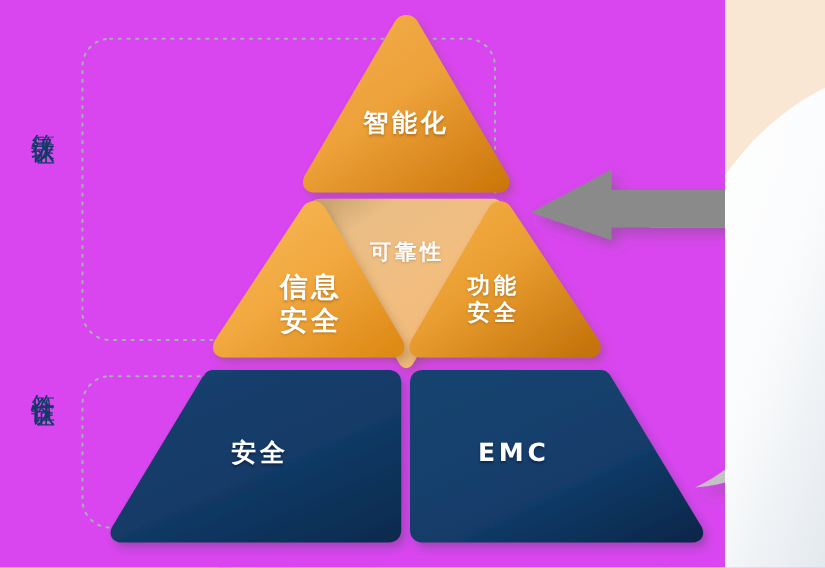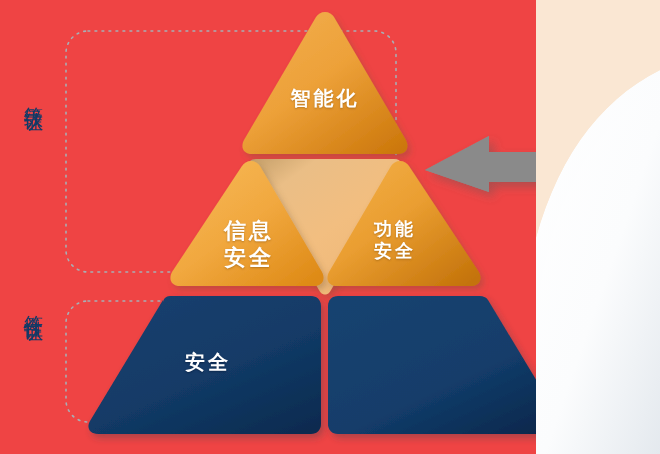--- a/index.html
+++ b/index.html
@@ -1,21 +1,21 @@
 <!DOCTYPE html>
 <html><head>
 <meta charset="utf-8">
 <style>
   html,body{margin:0;padding:0;}
   body{
     width:660px;height:454px;overflow:hidden;
     background:#ffffff;
     font-family:"Liberation Sans","DejaVu Sans",sans-serif;
   }
-  #stage{position:relative;width:536px;height:454px;overflow:hidden;background:#ef4444;}
+  #stage{position:relative;width:580px;height:454px;overflow:hidden;background:#d946ef;}
   #bg{position:absolute;left:0;top:0;width:660px;height:454px;}
   #art{position:absolute;left:0;top:0;width:660px;height:454px;}
 
   .vlabel{
     position:absolute;
     writing-mode:vertical-rl;
     text-orientation:upright;
     color:#123A67;
     font-size:19px;
     font-weight:400;
@@ -206,23 +206,25 @@
                L488,300 C486,297 483,296 480,296 Z" fill="url(#gBlueR)"></path>
     </g>
   </svg>
 
   <div class="vlabel" id="label-grade">等级认证</div>
 
   <div class="vlabel" id="label-compliance">符合性认证</div>
 
   <div class="celltext" id="t-smart">智能化</div>
 
+  <div class="celltext" id="t-reliability">可靠性</div>
 
   <div class="celltext" id="t-infosec">信息
 安全</div>
 
   <div class="celltext" id="t-funcsafe">功能
 安全</div>
 
   <div class="celltext" id="t-safety">安全</div>
 
+  <div class="celltext" id="t-emc">EMC</div>
 
 </div>
 
 </body></html>

